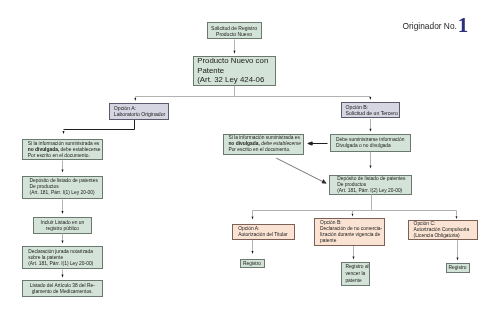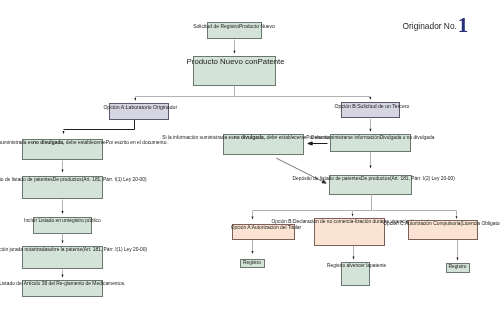--- a/index.html
+++ b/index.html
@@ -1,21 +1,21 @@
 <!DOCTYPE html>
 <html><head>
 <meta charset="utf-8">
 <style>
   html,body{margin:0;padding:0;}
   body{width:500px;height:324px;background:#ffffff;overflow:hidden;
        font-family:"Liberation Sans",sans-serif;color:#1b1b1b;
        -webkit-font-smoothing:antialiased;}
   #stage{position:relative;width:500px;height:324px;}
   .box{position:absolute;box-sizing:border-box;display:flex;
-       justify-content:center;overflow:visible;}
+       flex-direction:column;justify-content:center;overflow:visible;}
   .box .ln{display:block;white-space:nowrap;}
   .green{background:#d4e3d8;border:1px solid #6a7870;}
   .lav{background:#d6d5e2;border:1px solid #5a5a6c;}
   .peach{background:#fae3d3;border:1px solid #7a6056;}
   #svg-layer{position:absolute;left:0;top:0;}
   #title{position:absolute;left:402.6px;top:22px;font-size:8.35px;color:#262626;
          white-space:nowrap;line-height:9px;}
   #title .num{font-family:"Liberation Serif",serif;font-size:21px;color:#2a3178;
               font-weight:bold;line-height:0;position:relative;top:2.6px;left:0.8px;}
 </style>
@@ -24,20 +24,21 @@
 
 <div id="stage">
 
   <div class="box green" style="left: 207px; top: 22px; width: 55px; height: 17.3px; font-size: 5px; line-height: 6px; text-align: center; padding-left: 0px; padding-right: 1px;">
       <span class="ln">Solicitud  de Registro</span>
       <span class="ln">Producto Nuevo</span>
     </div>
     <div class="box green" style="left: 193px; top: 55.5px; width: 83px; height: 30px; font-size: 7.85px; line-height: 9.9px; text-align: left; padding-left: 3.2px; padding-right: 1px;">
       <span class="ln">Producto Nuevo con</span>
       <span class="ln">Patente</span>
+      <span class="ln">(Art. 32 Ley 424-06</span>
     </div>
     <div class="box lav" style="left: 109.2px; top: 103px; width: 59.5px; height: 16.8px; font-size: 5.15px; line-height: 6px; text-align: left; padding-left: 3.6px; padding-right: 1px;">
       <span class="ln">Opción A:</span>
       <span class="ln">Laboratorio Originador</span>
     </div>
     <div class="box lav" style="left: 341px; top: 101.8px; width: 59.3px; height: 16.3px; font-size: 5.15px; line-height: 6px; text-align: left; padding-left: 3.6px; padding-right: 1px;">
       <span class="ln">Opción B:</span>
       <span class="ln">Solicitud de un Tercero</span>
     </div>
     <div class="box green" style="left: 22.4px; top: 139.4px; width: 81px; height: 21px; font-size: 4.88px; line-height: 6px; text-align: left; padding-left: 4.4px; padding-right: 1px;">

